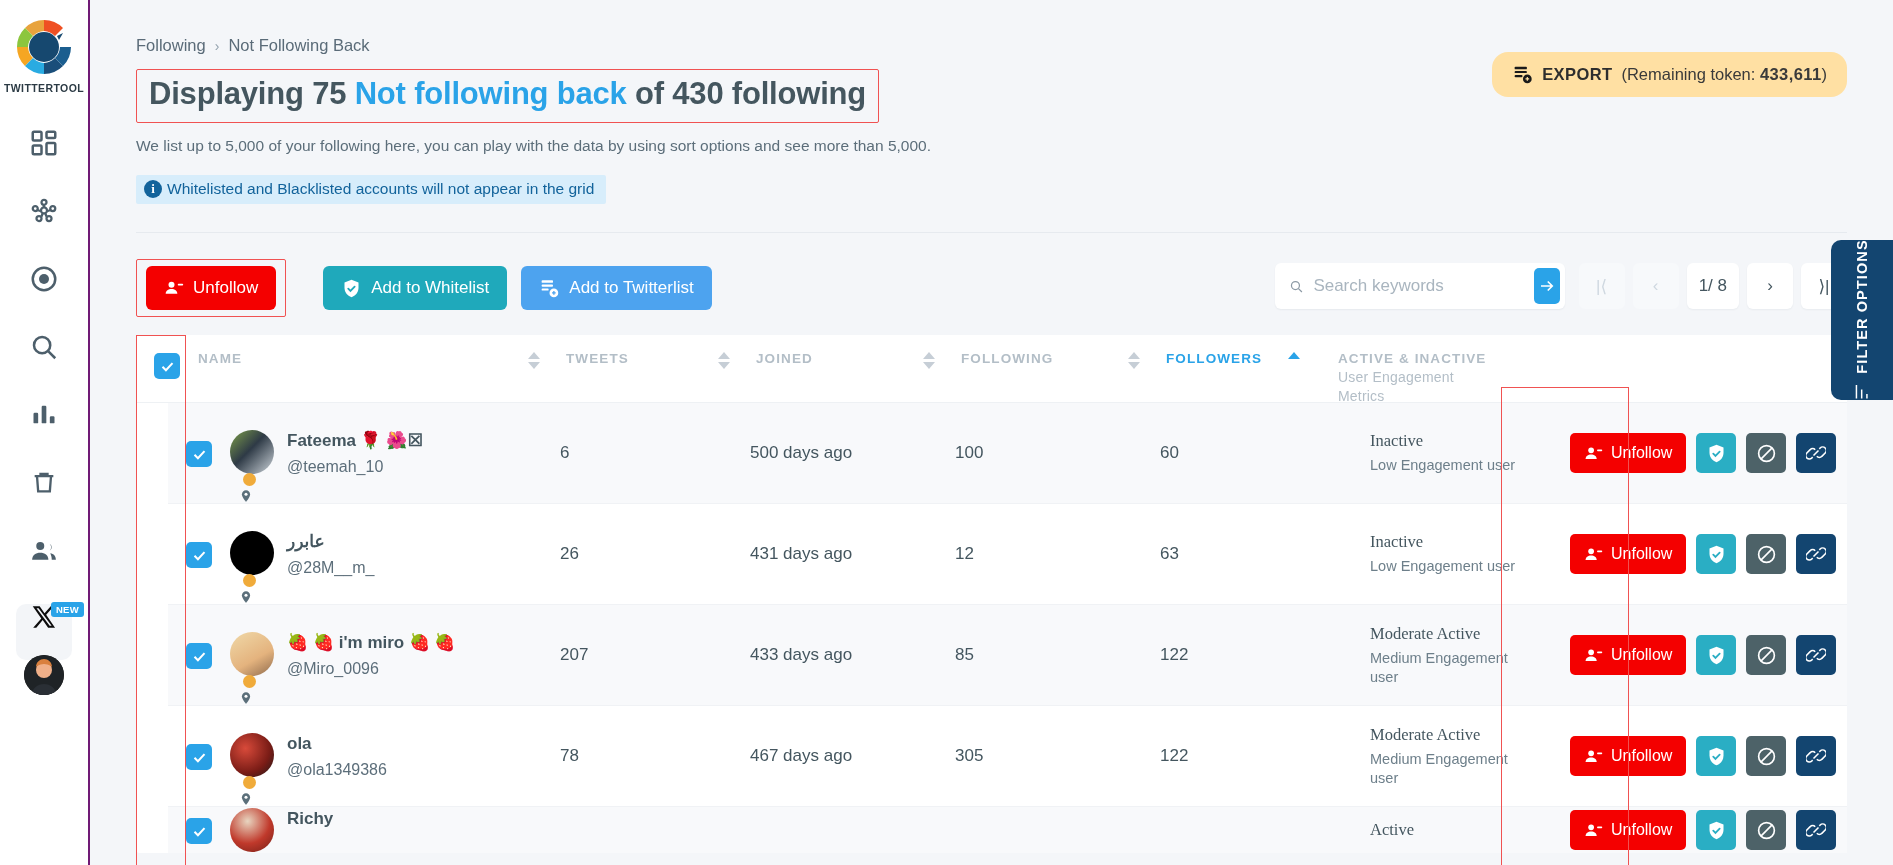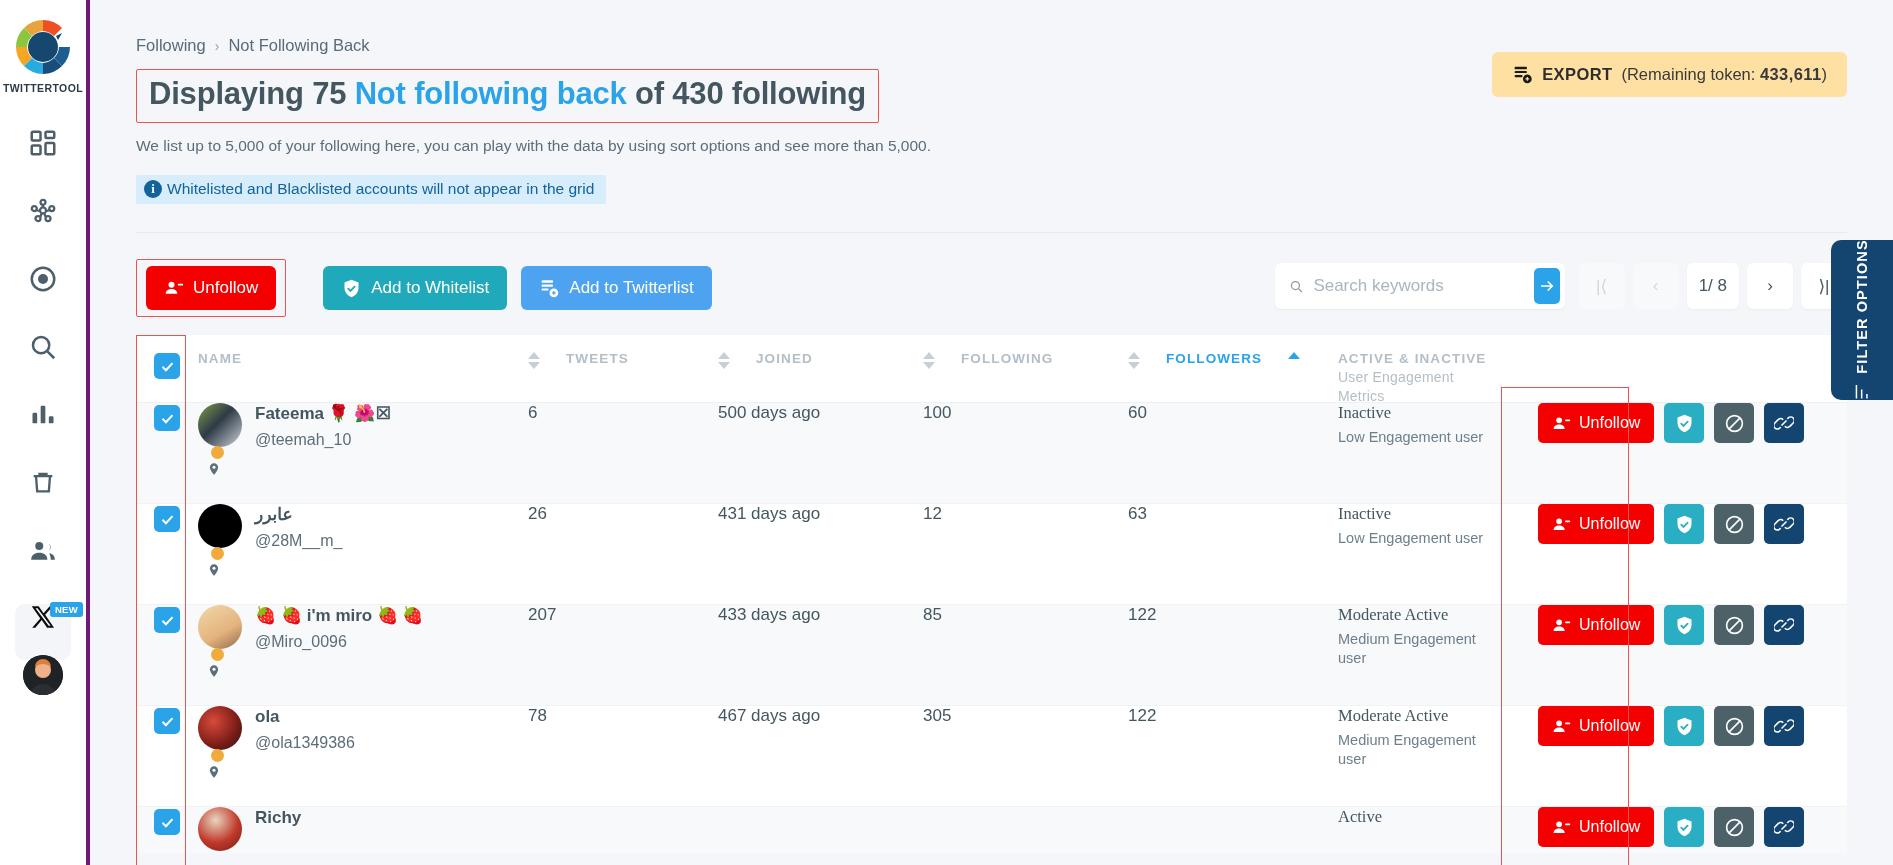--- a/index.html
+++ b/index.html
@@ -9,21 +9,21 @@
     font-family: "Liberation Sans", sans-serif;
     background: #f4f6f9;
   }
   body { position: relative; }
 
   
   .sidebar {
     position: absolute; left: 0; top: 0;
     width: 90px; height: 865px;
     background: #ffffff;
-    border-right: 4px solid #701a75;
+    border-right: 2px solid #701a75;
     display: flex; flex-direction: column; align-items: center;
   }
   .logo-wrap { margin-top: 16px; display:flex; flex-direction:column; align-items:center; }
   .logo-mark { width: 62px; height: 62px; position: relative; }
   .logo-text {
     margin-top: 4px; font-size: 10.5px; font-weight: 700; color: #2b3a44;
     letter-spacing: 0.4px;
   }
   .nav-list { margin-top: 34px; display:flex; flex-direction:column; align-items:center; gap: 0; width: 100%; }
   .nav-item {
@@ -68,21 +68,21 @@
     width:18px; height:18px; border-radius:50%; background:#12639b; color:#fff;
     display:inline-flex; align-items:center; justify-content:center;
     font-size: 13px; font-weight:700; font-family:"Liberation Serif", serif;
   }
 
   .hr { margin-top: 28px; height:1px; background:#e6eaef; }
 
   
   .export-btn {
     position:absolute; right: 46px; top: 52px;
-    background:#ffe0a3; border-radius: 6px;
+    background:#ffe0a3; border-radius: 16px;
     display:flex; align-items:center; gap:9px;
     padding: 12px 20px; cursor:pointer;
     font-size: 16.5px; color:#2e2e2e;
   }
   .export-btn b { font-weight:700; letter-spacing:.4px; }
   .export-sub { color:#3a3a3a; }
   .export-sub b { font-weight:700; }
 
   
   .action-bar { margin-top: 30px; display:flex; align-items:center; position:relative; height: 50px; }
@@ -151,21 +151,21 @@
   .col-followers { width: 210px; }
   .col-active { width: 200px; }
   .col-actions { flex: 1; }
 
   .chk {
     width: 26px; height: 26px; border-radius: 5px; background:#2aa3e8;
     display:flex; align-items:center; justify-content:center; cursor:pointer;
   }
   .chk svg { width:15px; height:15px; }
 
-  .trow { display:flex; align-items:flex-start; min-height: 101px; border-bottom:1px solid #f0f2f5; }
+  .trow { display:flex; align-items:center; min-height: 101px; border-bottom:1px solid #f0f2f5;margin-left:32px; }
   .trow.alt { background:#f8f9fb; }
   .trow.clipped { min-height: 46px; overflow:hidden; border-bottom:none; }
 
   .user-cell { display:flex; align-items:flex-start; gap: 13px; }
   .avatar-box { position:relative; width: 44px; flex: none; }
   .avatar-img { width: 44px; height: 44px; border-radius:50%; overflow:hidden; background:#d8dde2; position:relative; }
   .status-dot {
     position:absolute; left: 13px; bottom: -12px;
     width: 13px; height: 13px; border-radius:50%; background:#f0ab3a;
   }

